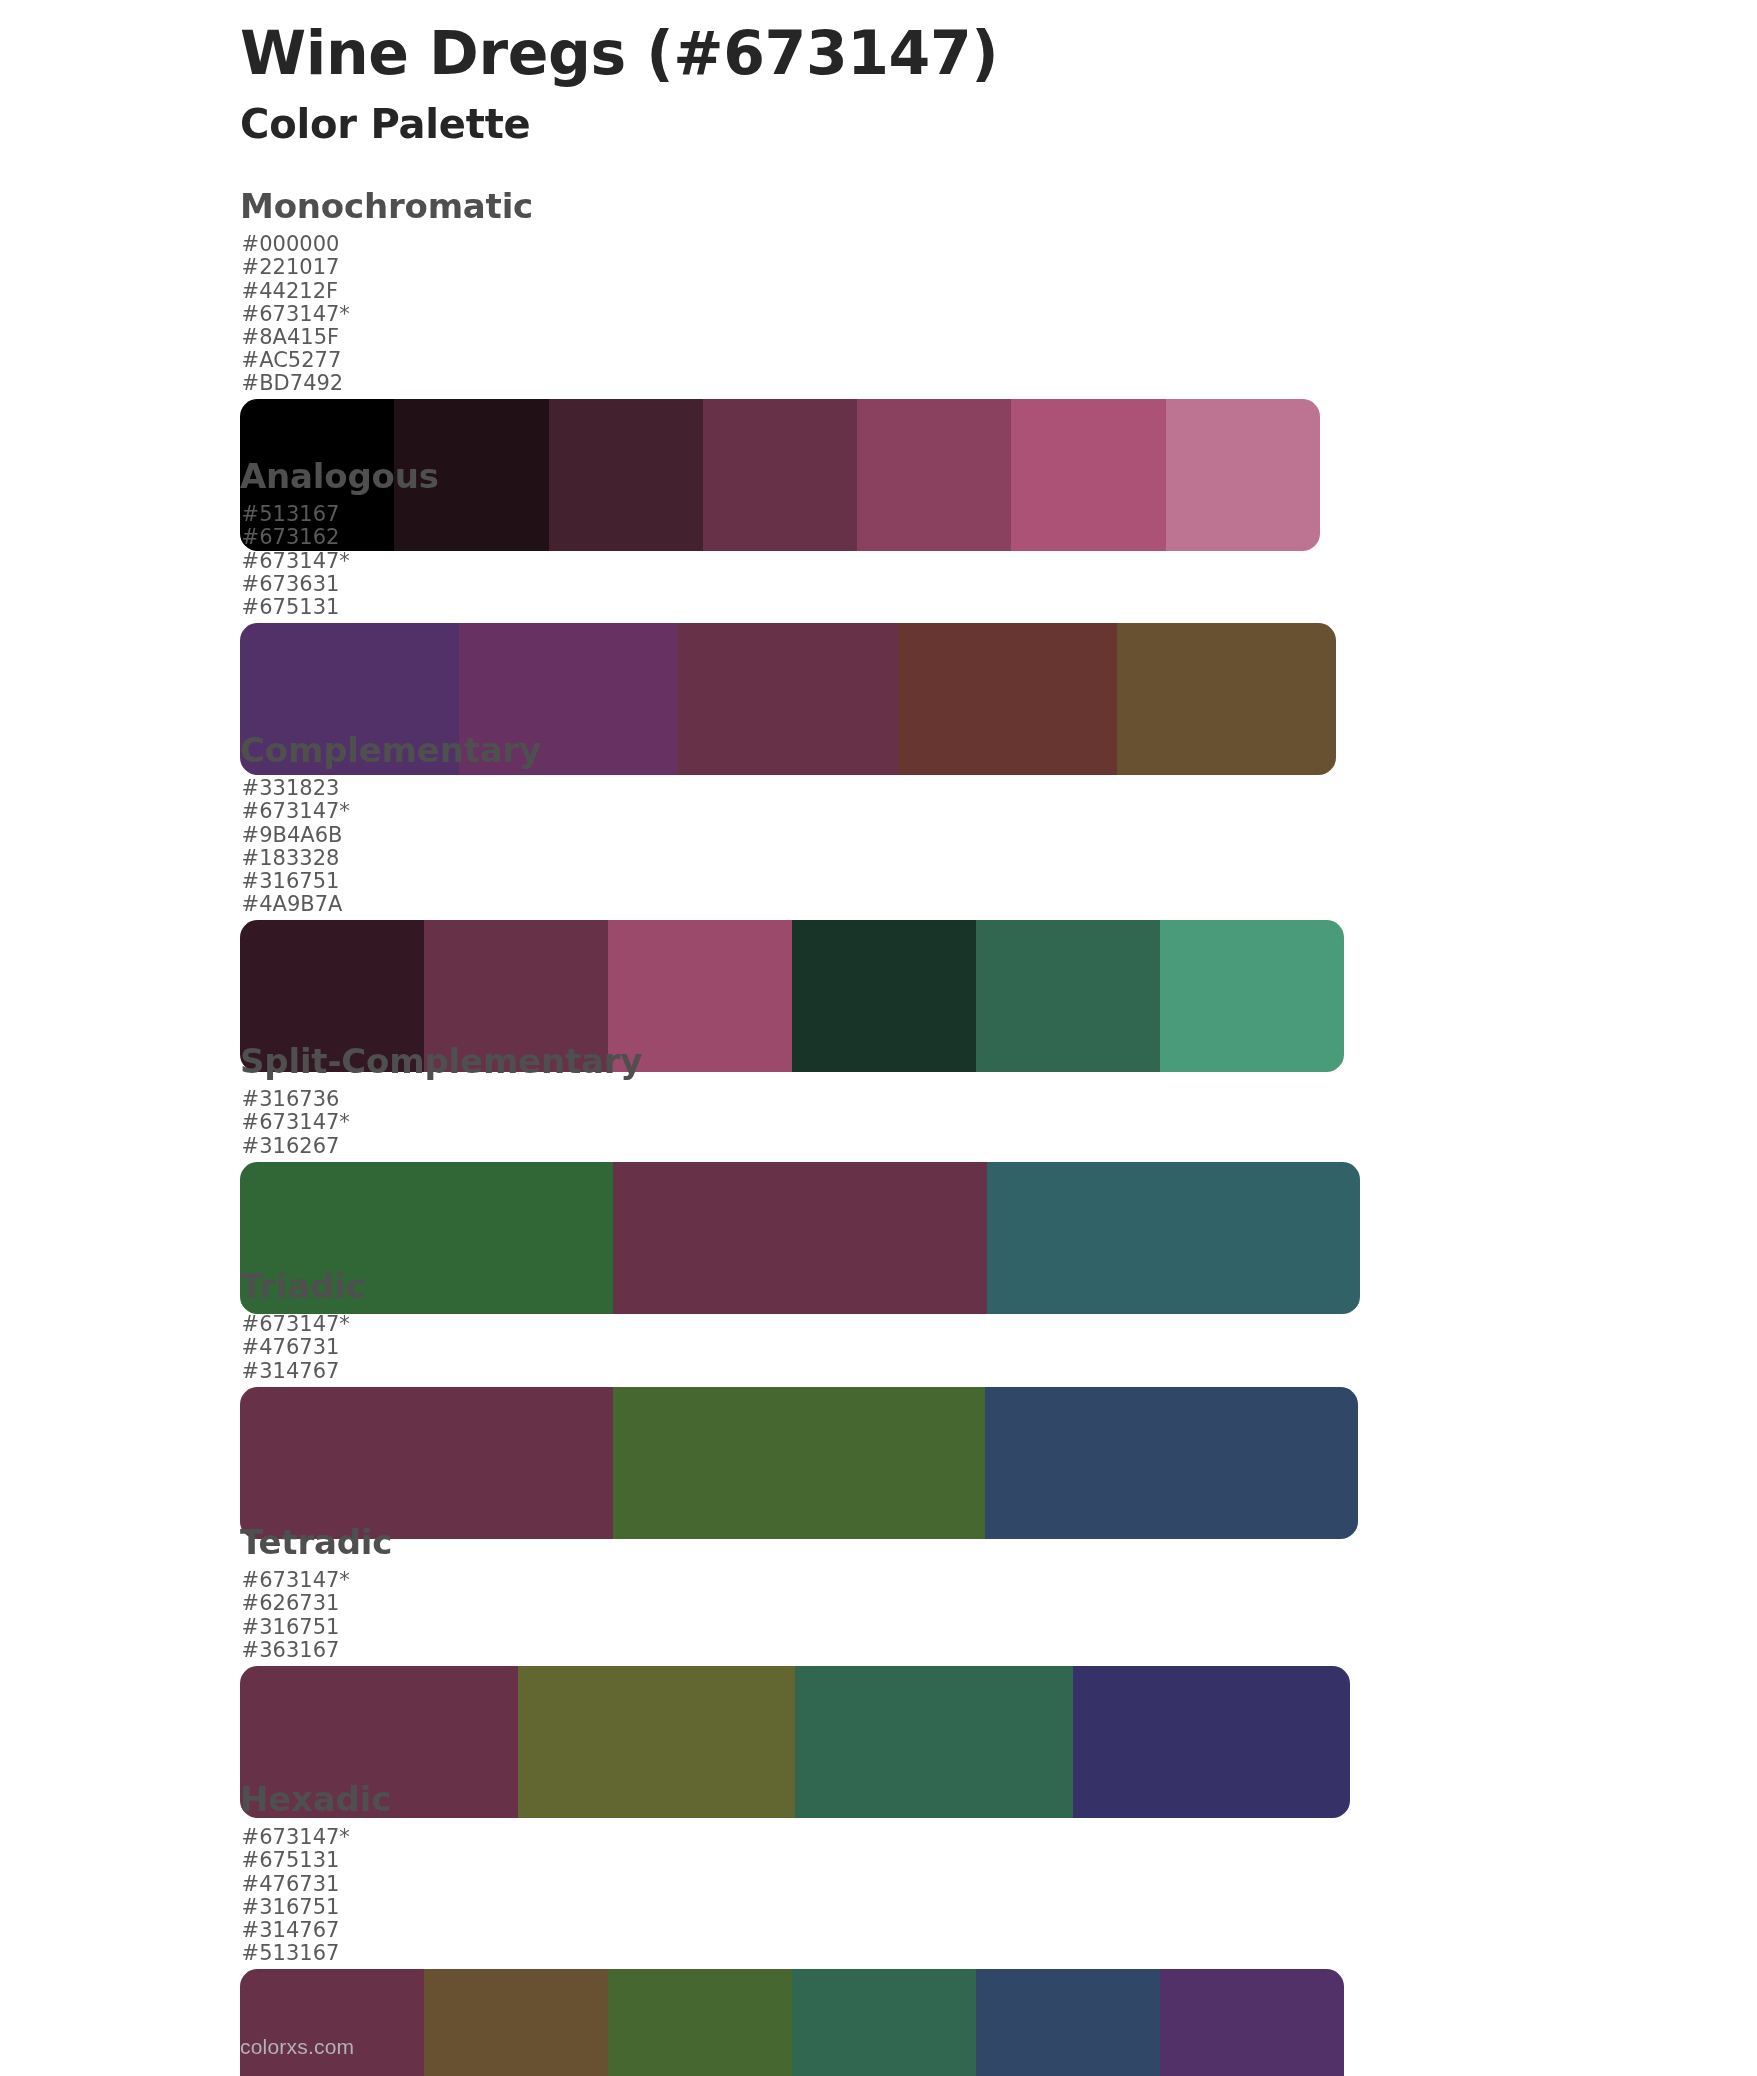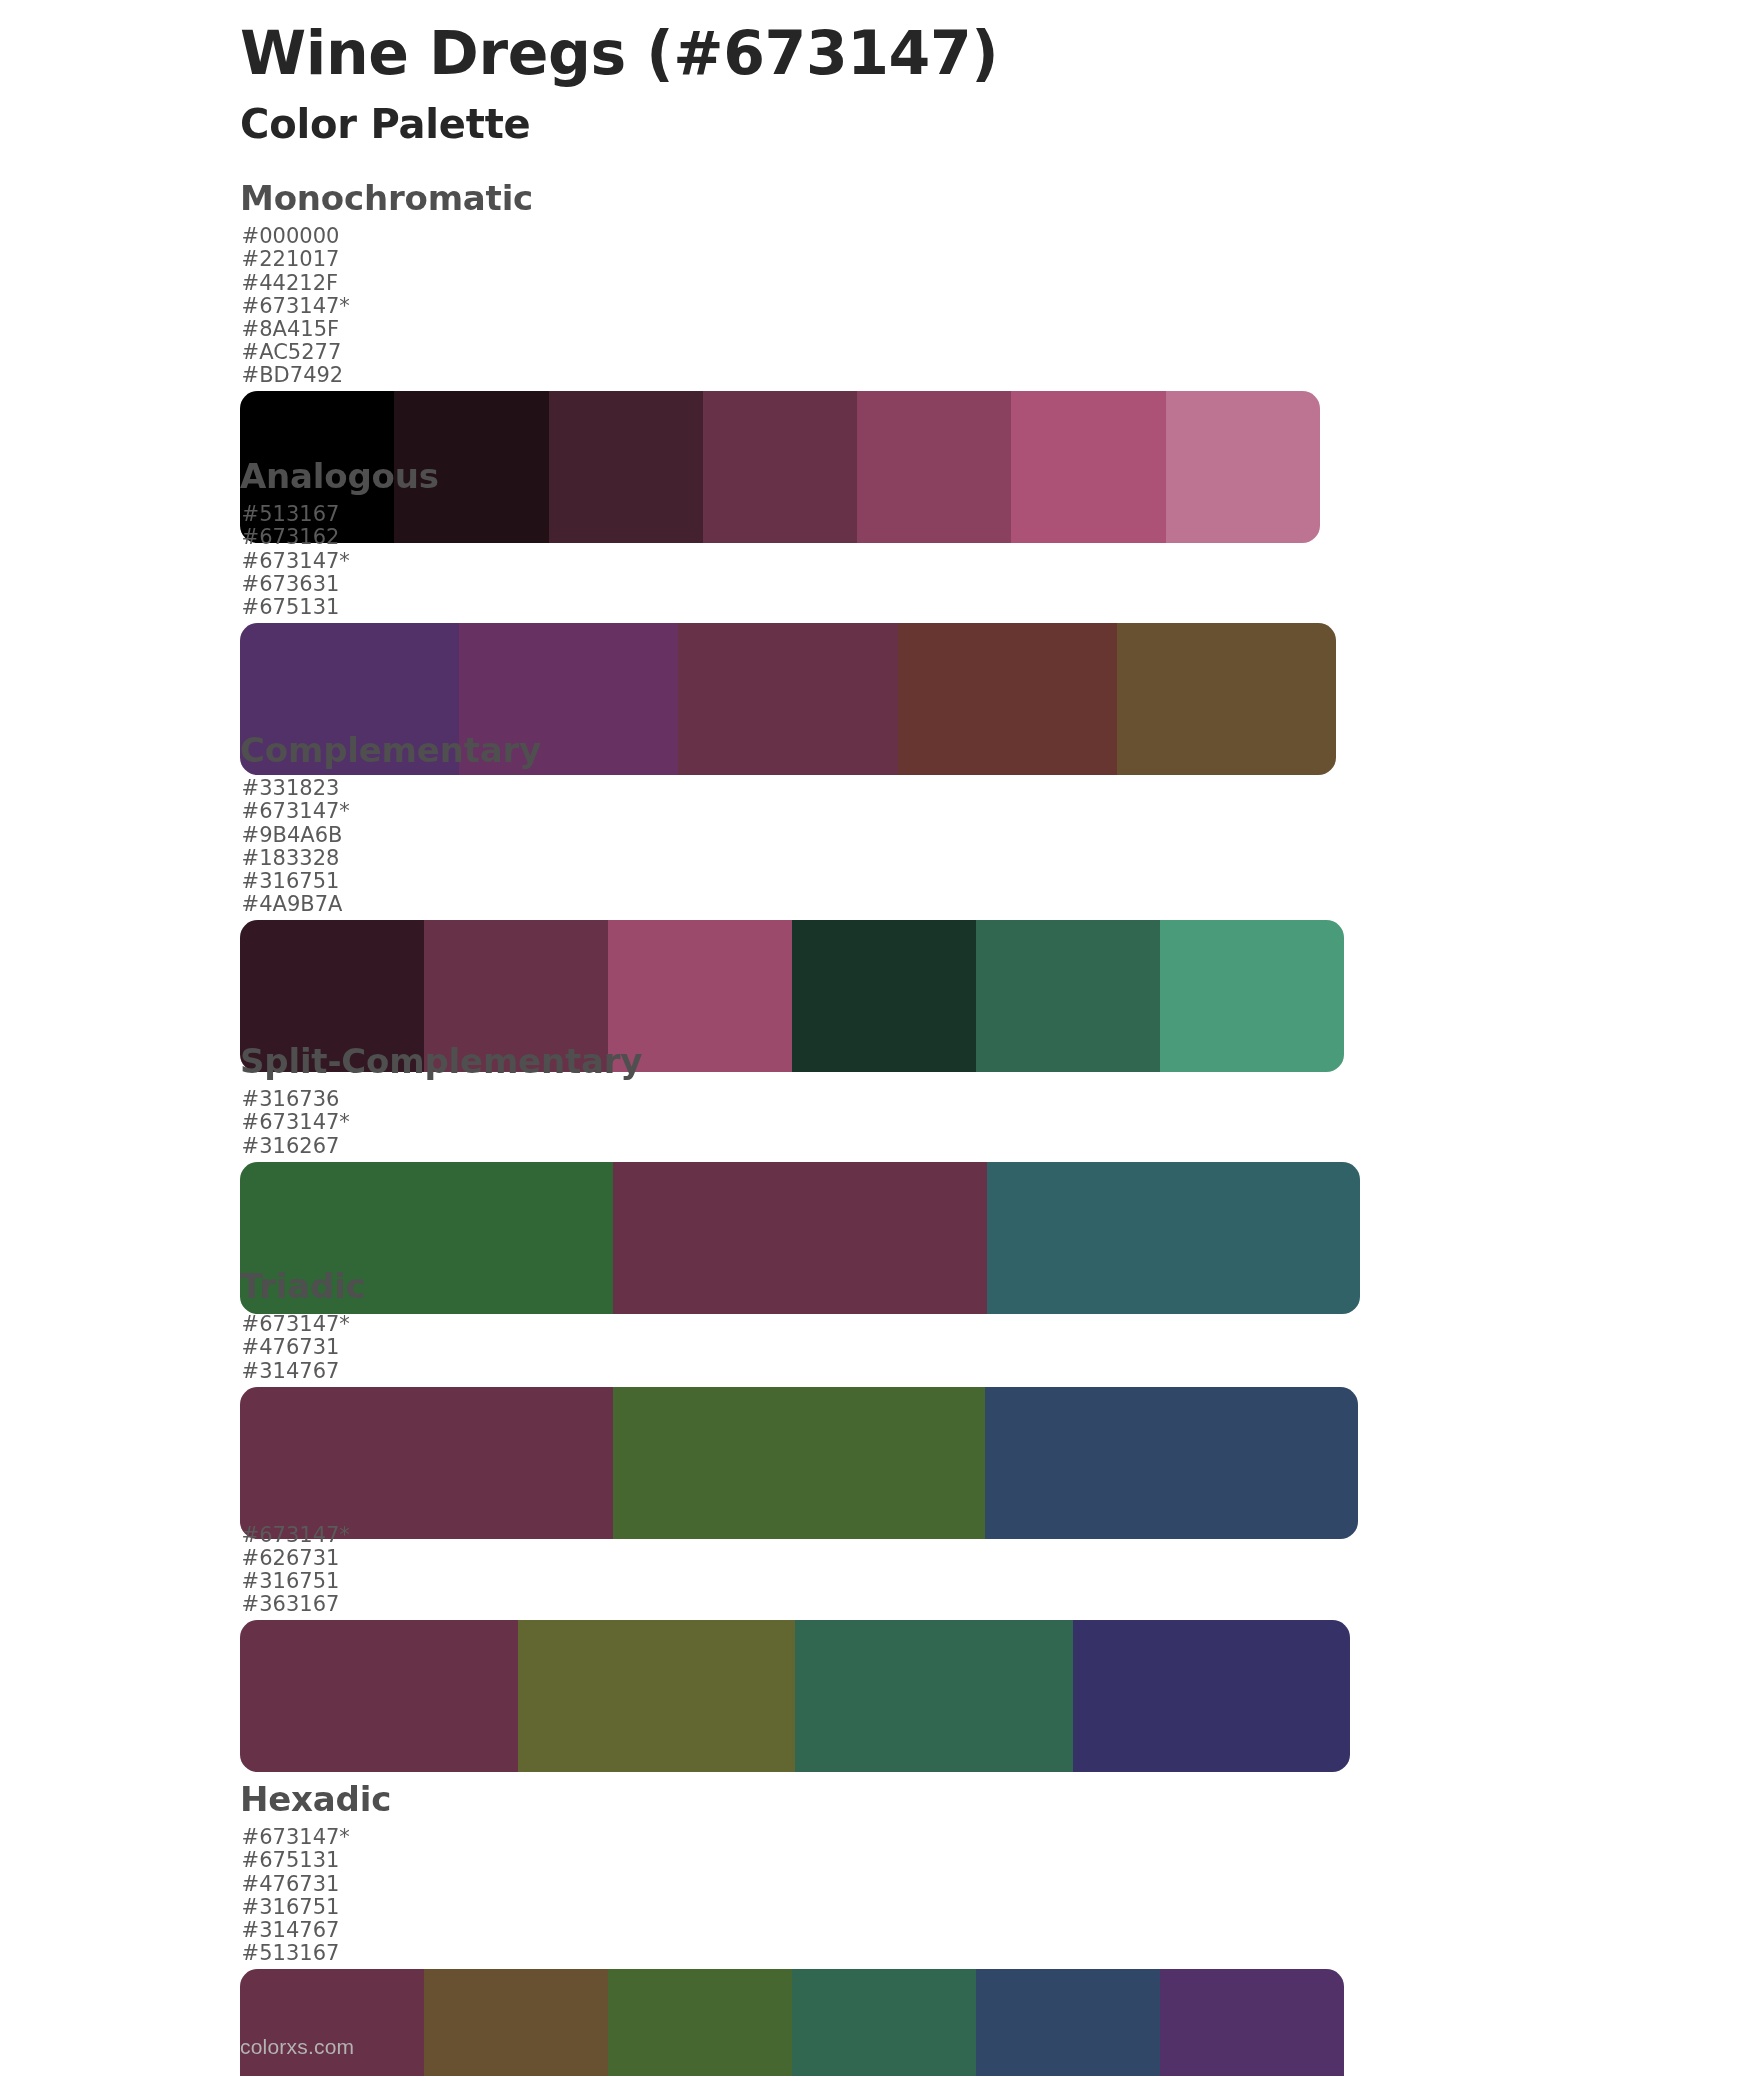--- a/index.html
+++ b/index.html
@@ -98,21 +98,21 @@
 <body>
 
 <div class="page">
 
   <div class="header">
     <h1 class="title">Wine Dregs (#673147)</h1>
     <h2 class="subtitle">Color Palette</h2>
   </div>
 
   <div id="sections-root">
-      <div class="section" style="top: 180px; width: 1080px;">
+      <div class="section" style="top: 188px; width: 1080px;">
         <div class="section-heading">Monochromatic</div>
         <div class="labels">
           <div class="swatch-label">#000000</div>
           <div class="swatch-label">#221017</div>
           <div class="swatch-label">#44212F</div>
           <div class="swatch-label">#673147*</div>
           <div class="swatch-label">#8A415F</div>
           <div class="swatch-label">#AC5277</div>
           <div class="swatch-label">#BD7492</div>
         </div>
@@ -182,20 +182,21 @@
           <div class="swatch-label">#476731</div>
           <div class="swatch-label">#314767</div>
         </div>
         <div class="bar">
           <div class="swatch" style="background: rgb(103, 49, 71);"></div>
           <div class="swatch" style="background: rgb(71, 103, 49);"></div>
           <div class="swatch" style="background: rgb(49, 71, 103);"></div>
         </div>
       </div>
       <div class="section" style="top: 1524px; width: 1110px;">
+        <div class="section-heading">Tetradic</div>
         <div class="labels">
           <div class="swatch-label">#673147*</div>
           <div class="swatch-label">#626731</div>
           <div class="swatch-label">#316751</div>
           <div class="swatch-label">#363167</div>
         </div>
         <div class="bar">
           <div class="swatch" style="background: rgb(103, 49, 71);"></div>
           <div class="swatch" style="background: rgb(98, 103, 49);"></div>
           <div class="swatch" style="background: rgb(49, 103, 81);"></div>

